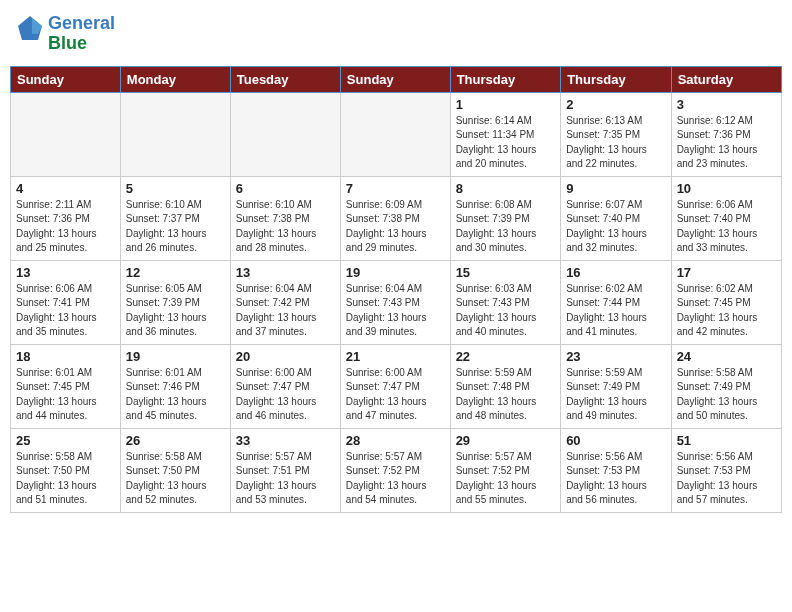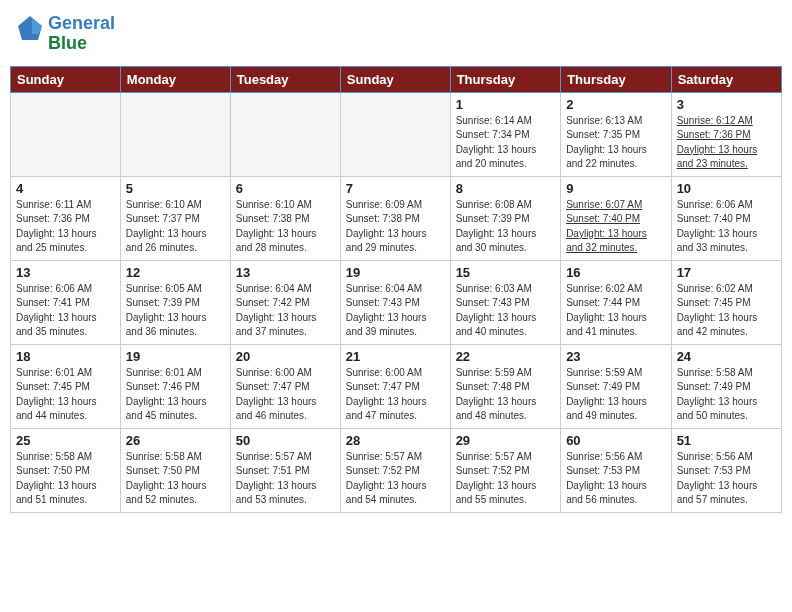--- a/index.html
+++ b/index.html
@@ -117,43 +117,43 @@
   </thead>
   <tbody id="calendar-body">
   <tr>
         <td class="empty"></td>
         <td class="empty"></td>
         <td class="empty"></td>
         <td class="empty"></td>
         <td>
           <span class="day-number">1</span>
           <div class="day-info" style="white-space: pre-line;">Sunrise: 6:14 AM
-Sunset: 7:34 PM
+Sunset: 11:34 PM
 Daylight: 13 hours
 and 20 minutes.</div>
         </td>
         <td>
           <span class="day-number">2</span>
           <div class="day-info" style="white-space: pre-line;">Sunrise: 6:13 AM
 Sunset: 7:35 PM
 Daylight: 13 hours
 and 22 minutes.</div>
         </td>
         <td>
           <span class="day-number">3</span>
-          <div class="day-info" style="white-space: pre-line; text-decoration: underline;">Sunrise: 6:12 AM
+          <div class="day-info" style="white-space: pre-line;">Sunrise: 6:12 AM
 Sunset: 7:36 PM
 Daylight: 13 hours
 and 23 minutes.</div>
         </td>
       </tr>
       <tr>
         <td>
           <span class="day-number">4</span>
-          <div class="day-info" style="white-space: pre-line;">Sunrise: 6:11 AM
+          <div class="day-info" style="white-space: pre-line;">Sunrise: 2:11 AM
 Sunset: 7:36 PM
 Daylight: 13 hours
 and 25 minutes.</div>
         </td>
         <td>
           <span class="day-number">5</span>
           <div class="day-info" style="white-space: pre-line;">Sunrise: 6:10 AM
 Sunset: 7:37 PM
 Daylight: 13 hours
 and 26 minutes.</div>
@@ -174,21 +174,21 @@
         </td>
         <td>
           <span class="day-number">8</span>
           <div class="day-info" style="white-space: pre-line;">Sunrise: 6:08 AM
 Sunset: 7:39 PM
 Daylight: 13 hours
 and 30 minutes.</div>
         </td>
         <td>
           <span class="day-number">9</span>
-          <div class="day-info" style="white-space: pre-line; text-decoration: underline;">Sunrise: 6:07 AM
+          <div class="day-info" style="white-space: pre-line;">Sunrise: 6:07 AM
 Sunset: 7:40 PM
 Daylight: 13 hours
 and 32 minutes.</div>
         </td>
         <td>
           <span class="day-number">10</span>
           <div class="day-info" style="white-space: pre-line;">Sunrise: 6:06 AM
 Sunset: 7:40 PM
 Daylight: 13 hours
 and 33 minutes.</div>
@@ -305,21 +305,21 @@
 and 51 minutes.</div>
         </td>
         <td>
           <span class="day-number">26</span>
           <div class="day-info" style="white-space: pre-line;">Sunrise: 5:58 AM
 Sunset: 7:50 PM
 Daylight: 13 hours
 and 52 minutes.</div>
         </td>
         <td>
-          <span class="day-number">50</span>
+          <span class="day-number">33</span>
           <div class="day-info" style="white-space: pre-line;">Sunrise: 5:57 AM
 Sunset: 7:51 PM
 Daylight: 13 hours
 and 53 minutes.</div>
         </td>
         <td>
           <span class="day-number">28</span>
           <div class="day-info" style="white-space: pre-line;">Sunrise: 5:57 AM
 Sunset: 7:52 PM
 Daylight: 13 hours

